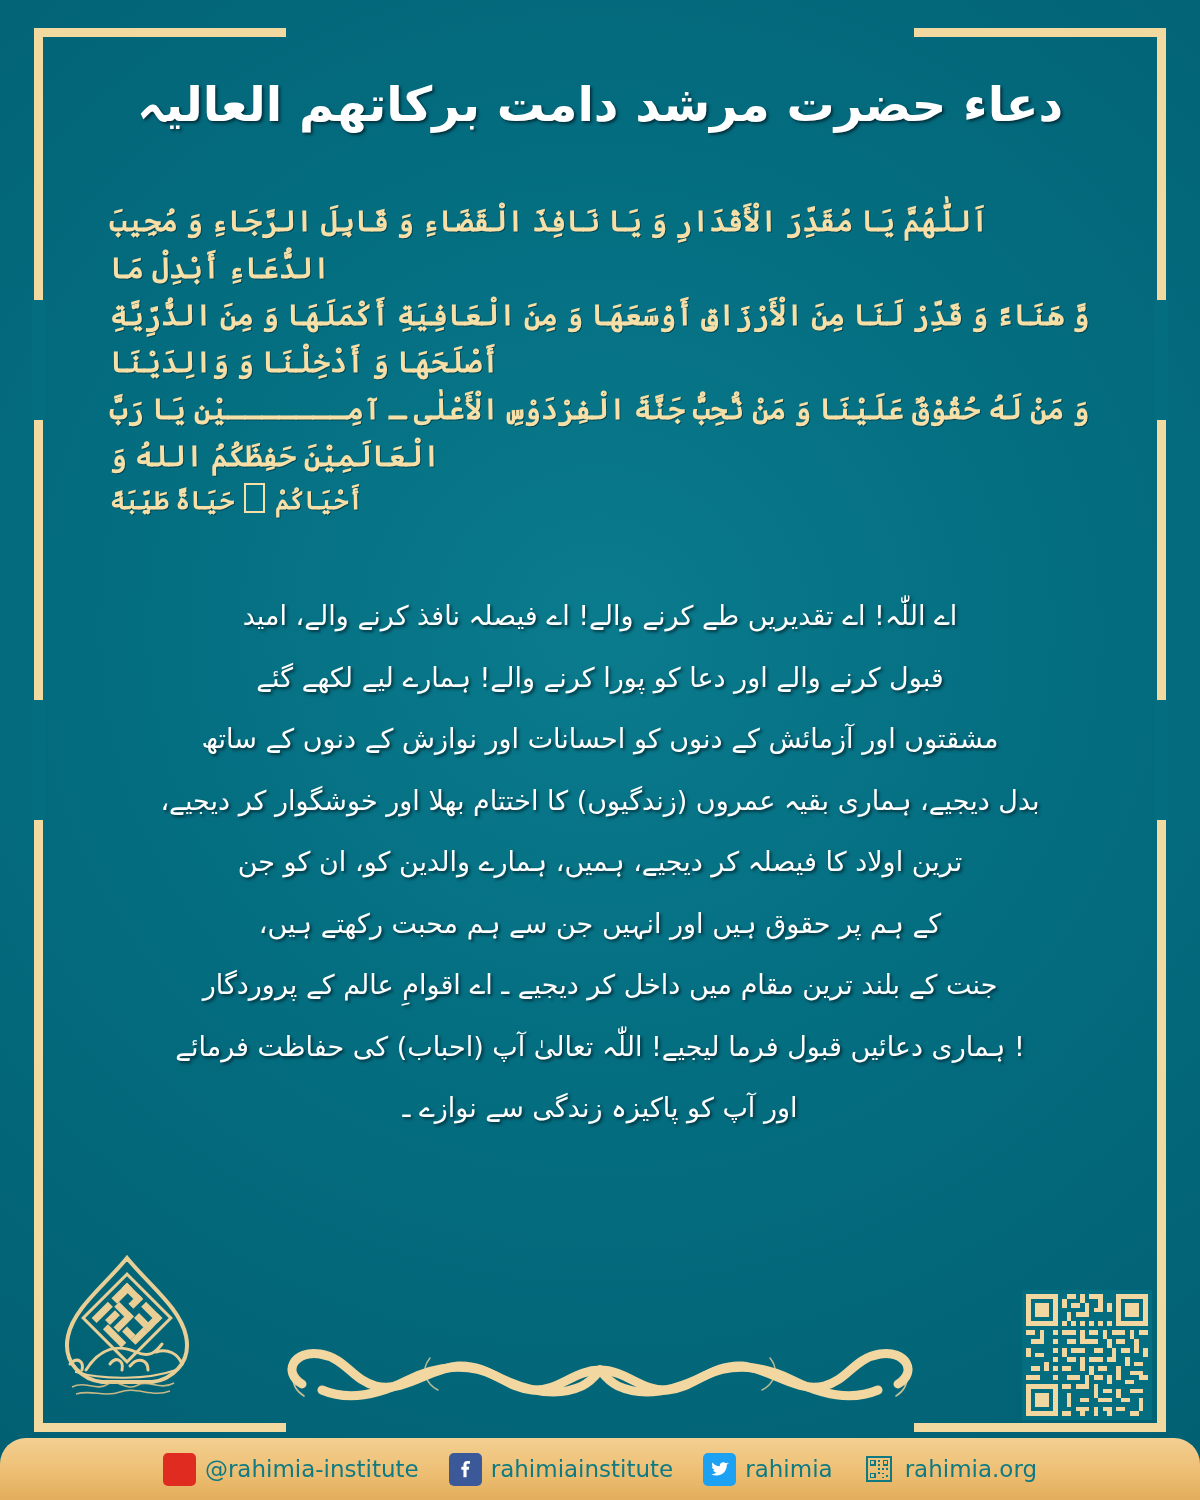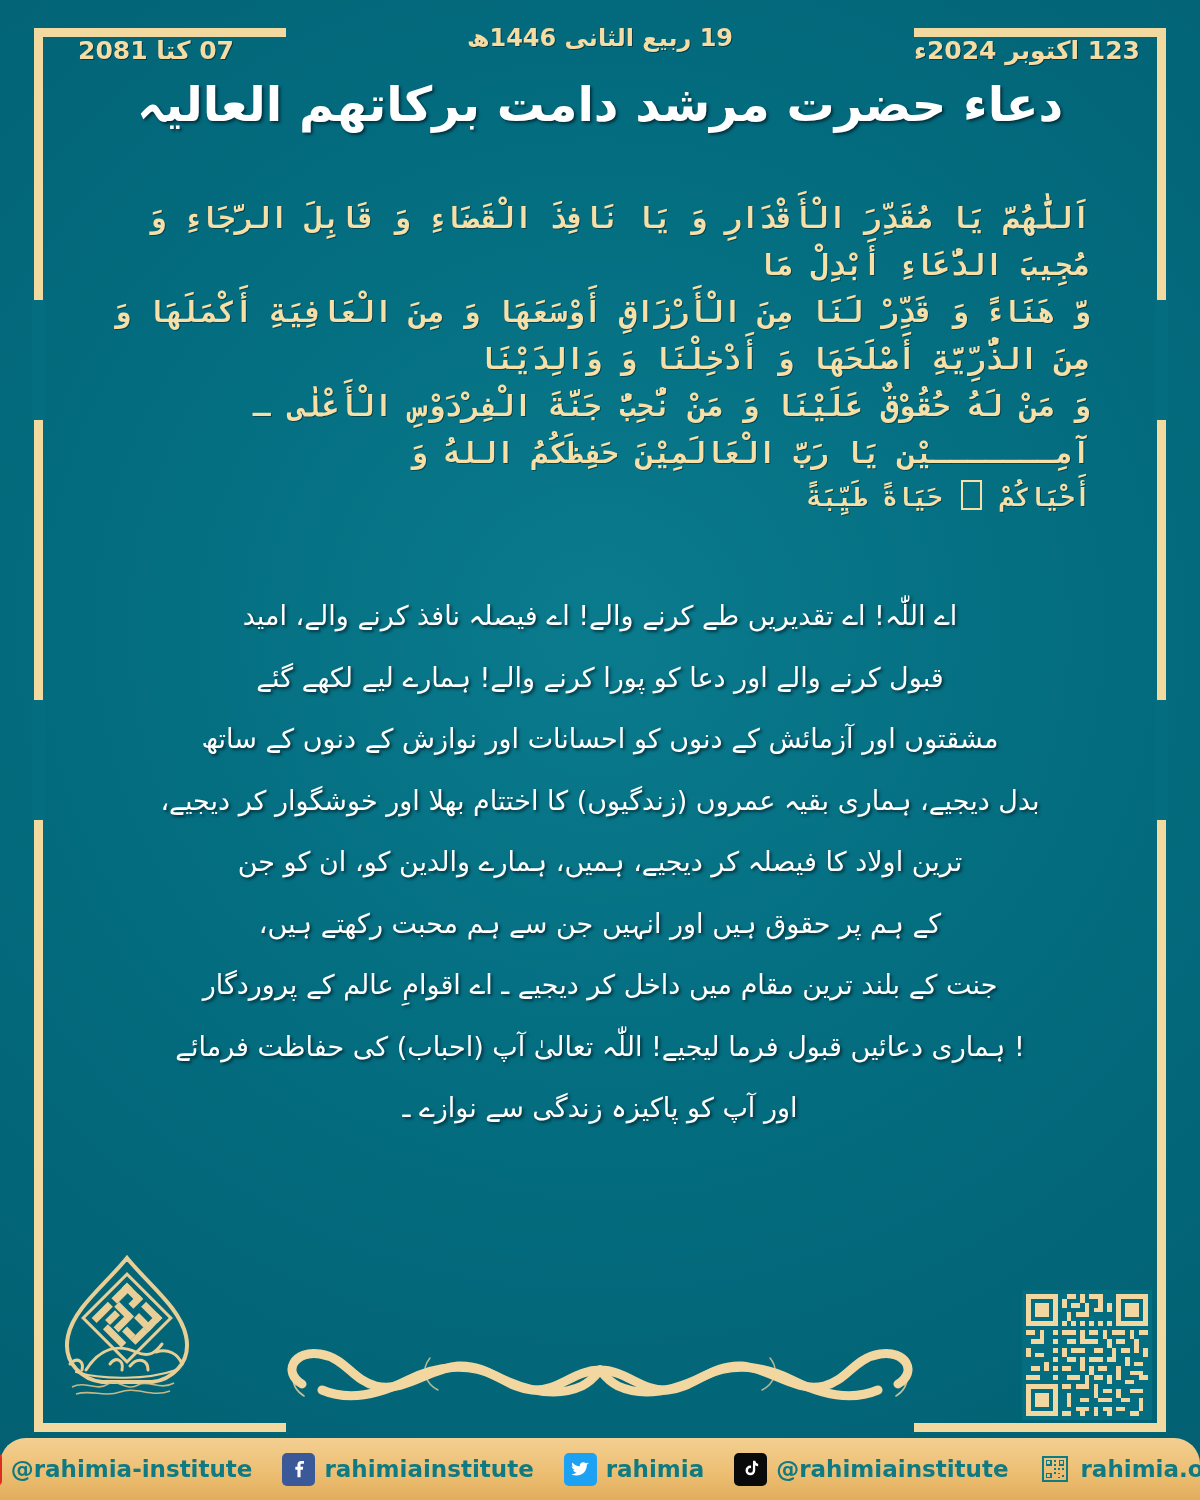--- a/index.html
+++ b/index.html
@@ -51,23 +51,23 @@
     position:absolute;top:76px;left:50%;transform:translateX(-50%);
     color:#ffffff;font-size:48px;font-weight:700;
     white-space:nowrap;direction:rtl;
     text-shadow:2px 2px 3px rgba(0,30,40,.75);
     font-family:"DejaVu Sans","Liberation Sans",sans-serif;
   }
 
   
   .arabic-block{
     position:absolute;top:198px;left:110px;right:110px;
-    direction:rtl;text-align:right;
+    direction:rtl;text-align:left;
     color:#f7dfa8;
-    font-family:Liberation Mono, monospace;
+    font-family:Liberation Sans, sans-serif;
     font-size:29px;font-weight:700;line-height:1.62;
     letter-spacing:.3px;
     text-shadow:1px 1px 0 rgba(0,45,55,.6);
   }
   .arabic-block .ln{display:block;}
   .arabic-block .ln.last{font-size:25px;}
   .tofu{
     display:inline-block;width:17px;height:26px;
     border:2px solid #f7dfa8;vertical-align:-4px;margin:0 3px;
   }
@@ -97,21 +97,21 @@
   
   .social-bar{
     position:absolute;left:0;right:0;bottom:0;height:62px;
     background:linear-gradient(180deg,#f3cf92 0%,#edbf73 55%,#e2ad5c 100%);
     border-top-left-radius:26px;border-top-right-radius:26px;
     display:flex;align-items:center;justify-content:center;
     gap:30px;direction:ltr;padding:0 22px;box-sizing:border-box;
   }
   .social-item{display:flex;align-items:center;gap:9px;}
   .social-item .label{
-    color:#0f7a82;font-size:23px;font-weight:700;
+    color:#0f7a82;font-size:23px;font-weight:400;
     font-family:"DejaVu Sans","Liberation Sans",sans-serif;
     white-space:nowrap;
   }
   .ic{width:33px;height:33px;border-radius:5px;display:flex;align-items:center;justify-content:center;flex:none;}
   .ic svg{display:block;}
   .ic-yt{background:#e02b20;}
   .ic-fb{background:#3b5998;}
   .ic-tw{background:#1da1f2;}
   .ic-tt{background:#0a0a0a;}
   .ic-web{background:transparent;}
@@ -125,25 +125,20 @@
   <div class="frame-line fl-right"></div>
   <div class="frame-line fl-top-left"></div>
   <div class="frame-line fl-top-right"></div>
   <div class="frame-line fl-bot-left"></div>
   <div class="frame-line fl-bot-right"></div>
   <div class="frame-gap fg-l1"></div>
   <div class="frame-gap fg-l2"></div>
   <div class="frame-gap fg-r1"></div>
   <div class="frame-gap fg-r2"></div>
 
-  <div class="header">
-    <div class="hdr-date-left">07 کتا 2081</div>
-    <div class="hdr-hijri">19 ربیع الثانی 1446ھ</div>
-    <div class="hdr-date-right">123 اکتوبر 2024ء</div>
-  </div>
   <div class="title">دعاء حضرت مرشد دامت برکاتهم العالیہ</div>
 
   <div class="arabic-block">
     <span class="ln">اَللّٰهُمَّ يَا مُقَدِّرَ الْأَقْدَارِ وَ يَا نَافِذَ الْقَضَاءِ وَ قَابِلَ الرَّجَاءِ وَ مُجِيبَ الدُّعَاءِ أَبْدِلْ مَا</span>
     <span class="ln">وَّ هَنَاءً وَ قَدِّرْ لَنَا مِنَ الْأَرْزَاقِ أَوْسَعَهَا وَ مِنَ الْعَافِيَةِ أَكْمَلَهَا وَ مِنَ الذُّرِّيَّةِ أَصْلَحَهَا وَ أَدْخِلْنَا وَ وَالِدَيْنَا</span>
     <span class="ln">وَ مَنْ لَهُ حُقُوْقٌ عَلَيْنَا وَ مَنْ نُّحِبُّ جَنَّةَ الْفِرْدَوْسِ الْأَعْلٰى ـ آمِـــــــيْن يَا رَبَّ الْعَالَمِيْنَ حَفِظَكُمُ اللهُ وَ</span>
     <span class="ln last">
       <span>أَحْيَاكُمْ</span>
       <span class="tofu"></span>
       <span>حَيَاةً طَيِّبَةً</span>
@@ -354,28 +349,20 @@
 
     <div class="social-item">
       <span class="ic ic-tw">
         <svg viewBox="0 0 24 24" width="22" height="22">
             <path d="M21.5 6.4c-.7.3-1.5.5-2.3.6.8-.5 1.4-1.3 1.7-2.2-.8.5-1.6.8-2.5 1A3.9 3.9 0 0 0 11.7 9c-3.2-.2-6.1-1.7-8-4.1-.9 1.6-.5 3.7 1.1 4.7-.6 0-1.2-.2-1.7-.5 0 1.9 1.3 3.5 3.1 3.9-.5.2-1.1.2-1.7.1.5 1.6 2 2.7 3.7 2.7a7.9 7.9 0 0 1-5.8 1.6 11.1 11.1 0 0 0 6 1.8c7.2 0 11.2-6.1 11-11.5.8-.6 1.4-1.3 1.9-2.2z" fill="#fff"></path>
           </svg>
       </span>
       <span class="label">rahimia</span>
     </div>
 
-    <div class="social-item">
-      <span class="ic ic-tt">
-        <svg viewBox="0 0 24 24" width="22" height="22">
-            <path d="M14.2 3h2.5c.2 1.6 1.3 3 3.1 3.3v2.6c-1.2 0-2.3-.4-3.2-1v5.7a5.3 5.3 0 1 1-5.3-5.3c.3 0 .6 0 .8.1v2.7a2.6 2.6 0 1 0 1.9 2.5z" fill="#fff"></path>
-          </svg>
-      </span>
-      <span class="label">@rahimiainstitute</span>
-    </div>
 
     <div class="social-item">
       <span class="ic ic-web">
         <svg viewBox="0 0 24 24" width="28" height="28" shape-rendering="crispEdges">
           <rect x="1.5" y="1.5" width="21" height="21" fill="none" stroke="#0f7a82" stroke-width="1.6"></rect>
           <g fill="#0f7a82">
             <rect x="4" y="4" width="5" height="5"></rect>
               <rect x="5.2" y="5.2" width="2.6" height="2.6" fill="#edbf73"></rect>
             <rect x="15" y="4" width="5" height="5"></rect>
               <rect x="16.2" y="5.2" width="2.6" height="2.6" fill="#edbf73"></rect>

